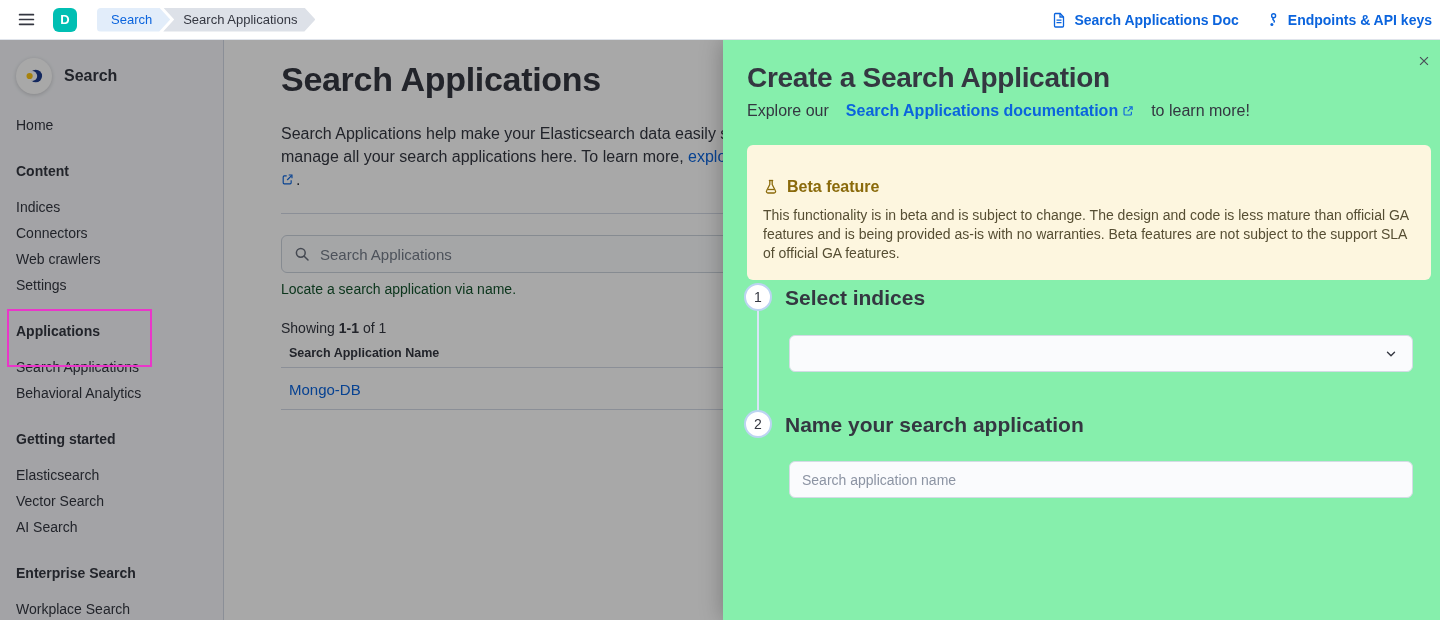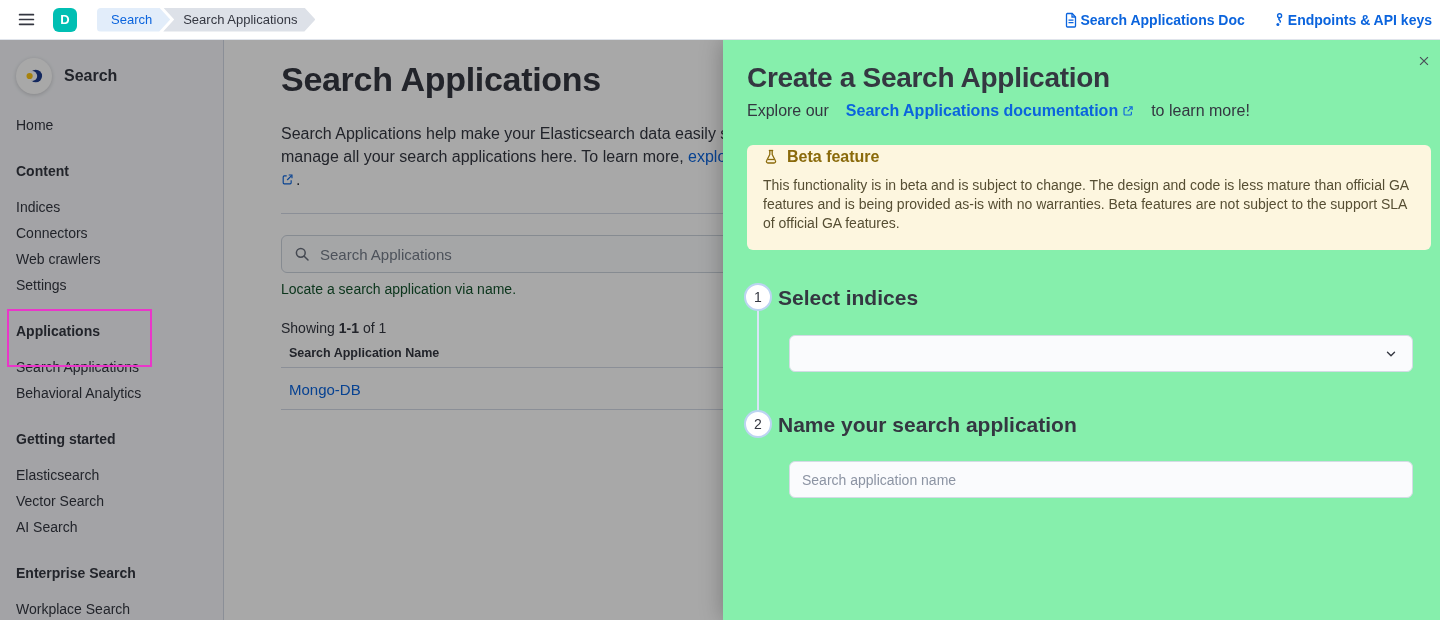--- a/index.html
+++ b/index.html
@@ -32,21 +32,21 @@
     background:#e2edfa; color:#0b64dd; padding:0 18px 0 14px;
     clip-path: polygon(0 0, calc(100% - 11px) 0, 100% 50%, calc(100% - 11px) 100%, 0 100%);
     border-radius:4px 0 0 4px;
   }
   .crumb.c2 {
     background:#dde1e8; color:#343741; padding:0 18px 0 20px; margin-left:-7px;
     clip-path: polygon(0 0, calc(100% - 11px) 0, 100% 50%, calc(100% - 11px) 100%, 0 100%, 11px 50%);
   }
   .hdr-right { margin-left:auto; display:flex; align-items:center; gap:26px; padding-right:2px; }
   .hdr-link {
-    display:flex; align-items:center; gap:1px; color:#0b64dd; text-decoration:none;
+    display:flex; align-items:center; gap:7px; color:#0b64dd; text-decoration:none;
     font-size:14px; font-weight:600; cursor:pointer; white-space:nowrap;
   }
 
   
   .sidebar {
     position:absolute; left:0; top:40px; width:224px; height:580px;
     background:#f7f8fc; border-right:1px solid #d3dae6; z-index:1;
   }
   .logo-row { position:absolute; left:16px; top:18px; display:flex; align-items:center; }
   .logo-circle {
@@ -97,32 +97,32 @@
   }
   .fly-close {
     position:absolute; top:8px; right:3px; width:26px; height:26px; background:none; border:none;
     color:#4a4f59; cursor:pointer; display:flex; align-items:center; justify-content:center;
   }
   .fly-title { position:absolute; left:24px; top:22px; font-size:28px; font-weight:700; letter-spacing:-.3px; }
   .fly-sub { position:absolute; left:24px; top:62px; font-size:16px; display:flex; align-items:center; gap:17px; white-space:nowrap; }
   .fly-sub a { color:#0b64dd; font-weight:600; text-decoration:none; cursor:pointer; display:flex; align-items:center; gap:4px; }
   .callout {
     position:absolute; left:24px; top:105px; width:684px; border-radius:6px;
-    background:#fdf6df; padding:3px 16px 17px;
+    background:#fdf6df; padding:33px 16px 17px;
   }
   .callout-title { display:flex; align-items:center; gap:8px; font-size:16px; font-weight:600; color:#8a6a0b; }
   .callout-body { margin-top:10px; font-size:14px; line-height:19px; color:#564e33; }
   .step-line { position:absolute; left:34px; top:271px; width:2px; height:99px; background:#d8e5f6; }
   .step-circle {
     position:absolute; left:21px; width:28px; height:28px; border-radius:50%;
     background:#fff; border:2px solid #bcd4f2; display:flex; align-items:center; justify-content:center;
     font-size:14px; color:#343741;
   }
   .step-circle.s1 { top:243px; } .step-circle.s2 { top:370px; }
-  .step-title { position:absolute; left:55px; font-size:21px; font-weight:700; }
+  .step-title { position:absolute; left:62px; font-size:21px; font-weight:700; }
   .step-title.t1 { top:246px; } .step-title.t2 { top:373px; }
   .combo {
     position:absolute; left:66px; top:295px; width:624px; height:37px;
     background:#fafbfd; border:1px solid #d3dbe5; border-radius:6px; cursor:pointer;
     display:flex; align-items:center; justify-content:flex-end; padding-right:14px; color:#343741;
   }
   .name-field {
     position:absolute; left:66px; top:421px; width:624px; height:37px;
     background:#fafbfd; border:1px solid #d3dbe5; border-radius:6px;
     padding:0 12px; font-size:14px; font-family:inherit; color:#343741; outline:none;

